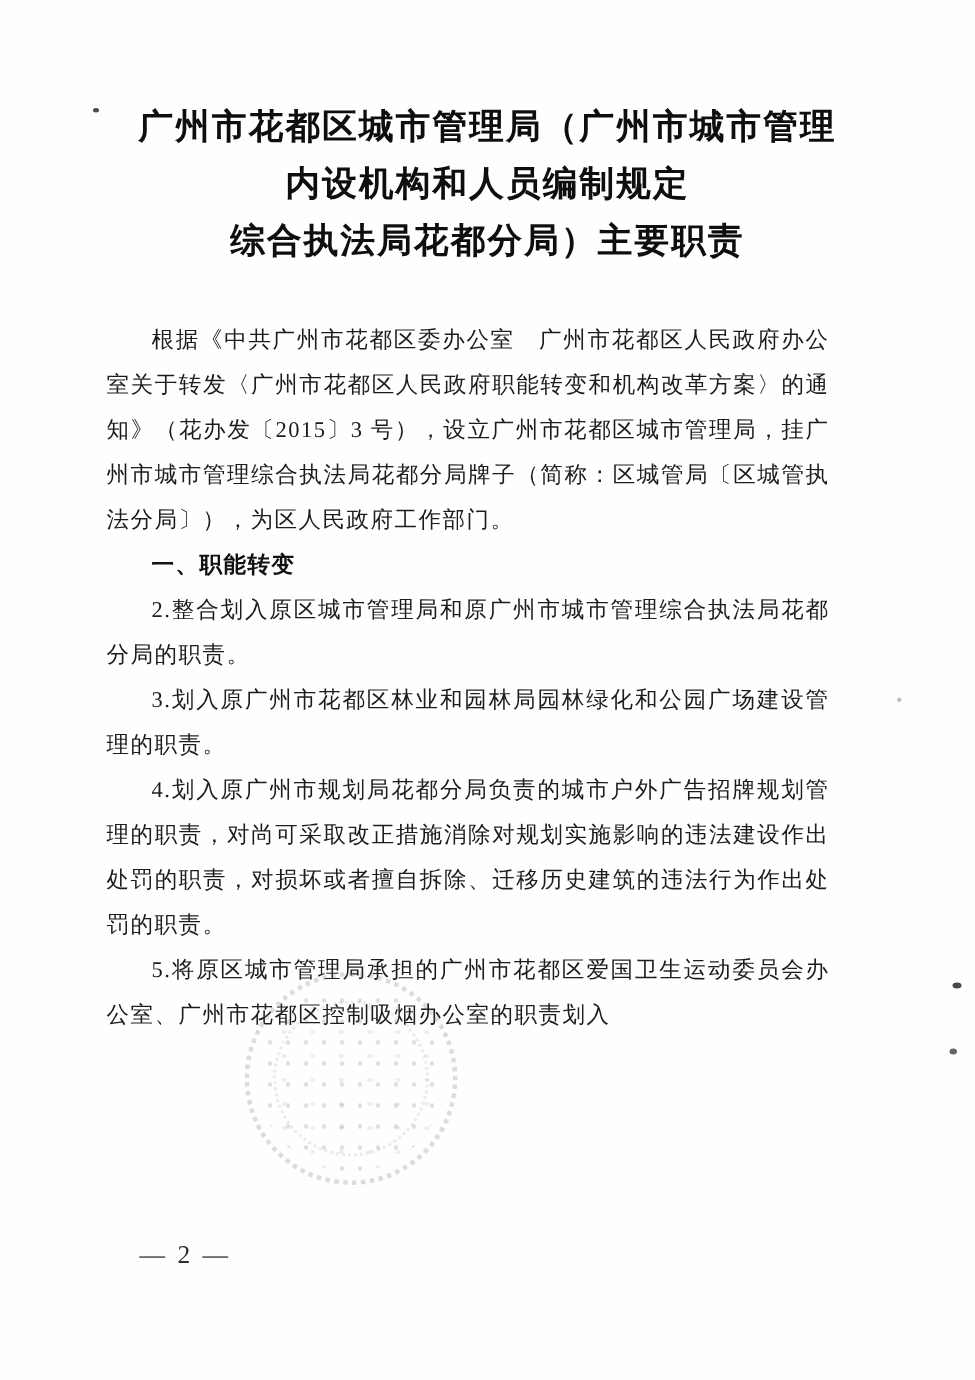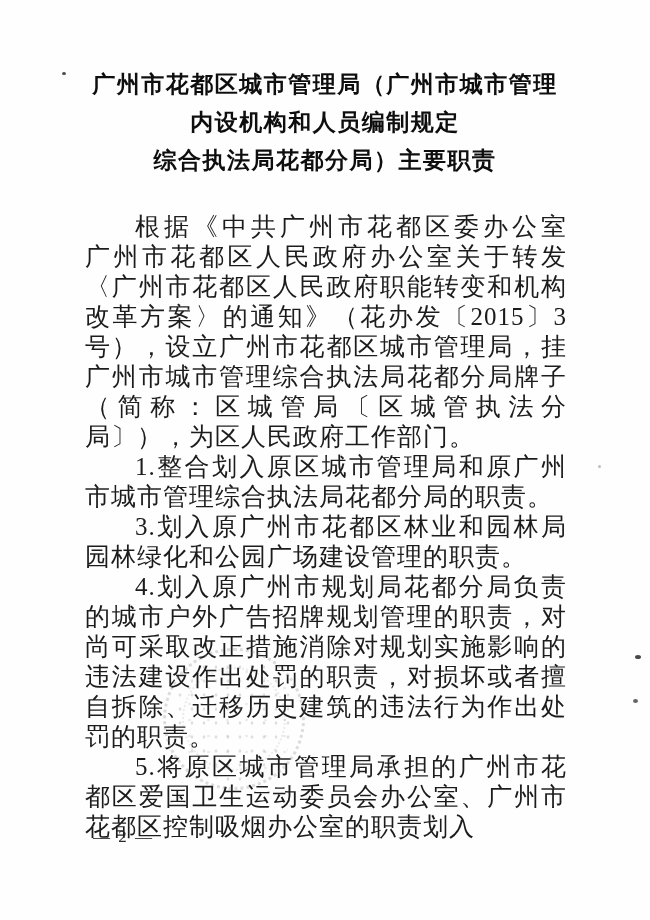--- a/index.html
+++ b/index.html
@@ -24,23 +24,23 @@
     font-weight: bold;
     font-size: 23px;
     line-height: 38px;
     letter-spacing: 1.5px;
     color: #0e0e0e;
   }
   .doc-title .line { display: block; }
   .content {
     position: absolute;
     top: 212px;
-    left: 85px;
+    left: 71px;
     width: 482px;
-    font-size: 25px;
+    font-size: 15px;
     line-height: 30px;
     color: #1c1c1c;
     text-align: justify;
   }
   .para {
     margin: 0;
     text-indent: 2em;
     letter-spacing: 1px;
     word-break: break-all;
   }
@@ -104,21 +104,22 @@
 <div class="page">
 
   <div class="doc-title">
     <span class="line">广州市花都区城市管理局（广州市城市管理</span>
     <span class="line">内设机构和人员编制规定</span>
     <span class="line">综合执法局花都分局）主要职责</span>
   </div>
 
   <div class="content">
       <p class="para body">根据《中共广州市花都区委办公室　广州市花都区人民政府办公室关于转发〈广州市花都区人民政府职能转变和机构改革方案〉的通知》（花办发〔2015〕3 号），设立广州市花都区城市管理局，挂广州市城市管理综合执法局花都分局牌子（简称：区城管局〔区城管执法分局〕），为区人民政府工作部门。</p>
-      <p class="para body">1.整合划入原区城市管理局和原广州市城市管理综合执法局花都分局的职责。</p>
+      <p class="para heading">一、职能转变</p>
+      <p class="para body">2.整合划入原区城市管理局和原广州市城市管理综合执法局花都分局的职责。</p>
       <p class="para body">3.划入原广州市花都区林业和园林局园林绿化和公园广场建设管理的职责。</p>
       <p class="para body">4.划入原广州市规划局花都分局负责的城市户外广告招牌规划管理的职责，对尚可采取改正措施消除对规划实施影响的违法建设作出处罚的职责，对损坏或者擅自拆除、迁移历史建筑的违法行为作出处罚的职责。</p>
       <p class="para body">5.将原区城市管理局承担的广州市花都区爱国卫生运动委员会办公室、广州市花都区控制吸烟办公室的职责划入</p>
     </div>
 
   <div class="stamp">
     <div class="stamp-speckles"></div>
   </div>
 
   <div class="speck s1"></div>

